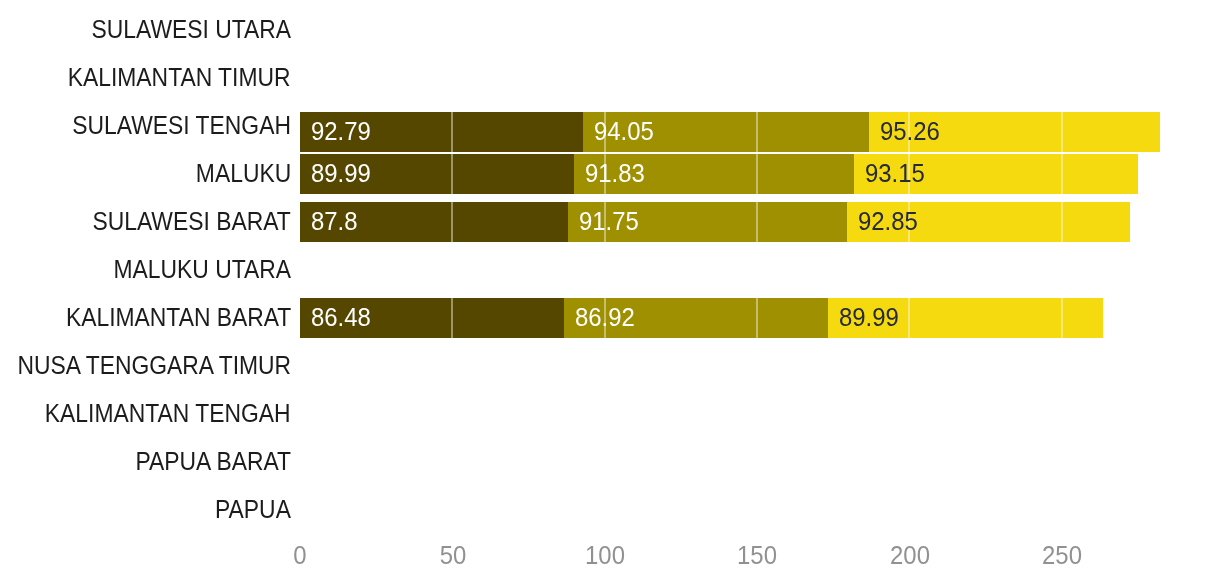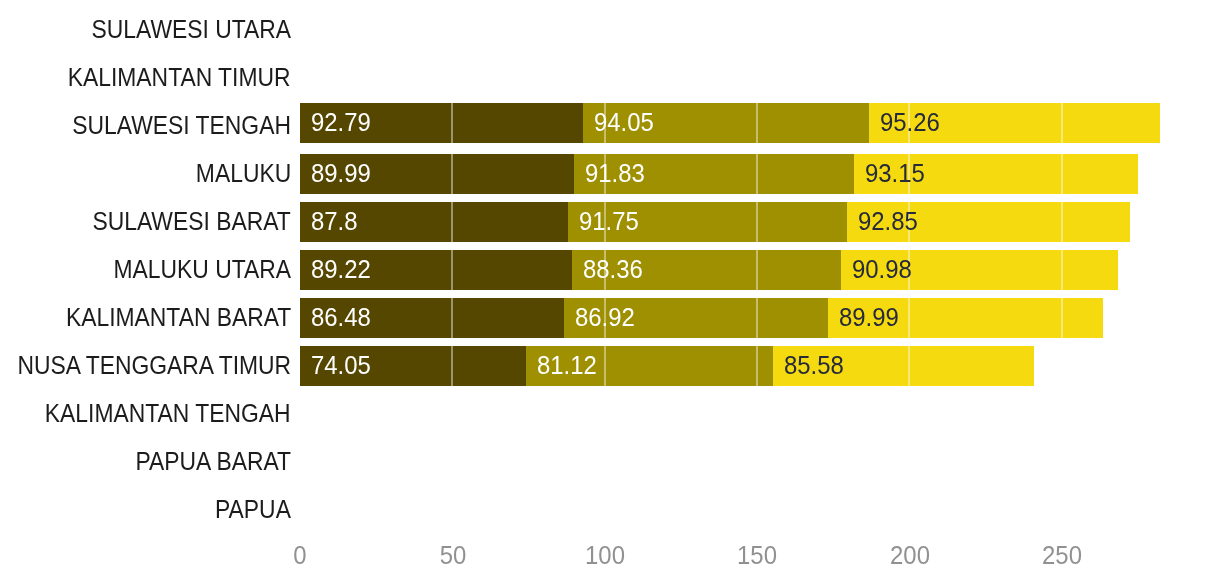--- a/index.html
+++ b/index.html
@@ -49,21 +49,21 @@
 <div id="chart">
   <div class="plot">
     <div class="row-group">
       <div class="cat-label" style="right:929px;top:17.10px">SULAWESI UTARA</div>
     </div>
     <div class="row-group">
       <div class="cat-label" style="right:929px;top:65.10px">KALIMANTAN TIMUR</div>
     </div>
     <div class="row-group">
       <div class="cat-label" style="right:929px;top:113.10px">SULAWESI TENGAH</div>
-      <div class="bar-row" style="left:300.4px;top:103px;height:39.6px;width:859.136px">
+      <div class="bar-row" style="left:300.4px;top:112px;height:39.6px;width:859.136px">
         <div class="seg" style="left:0.000px;width:282.592px;background:#554700"></div>
         <div class="seg" style="left:282.592px;width:286.429px;background:#9e9000"></div>
         <div class="seg" style="left:569.021px;width:290.114px;background:#f5da10"></div>
         <div class="gridline" style="left:151.075px"></div>
         <div class="gridline" style="left:303.350px"></div>
         <div class="gridline" style="left:455.625px"></div>
         <div class="gridline" style="left:607.900px"></div>
         <div class="gridline" style="left:760.175px"></div>
         <div class="seg-label" style="left:10.900px;top:6.90px;color:#ffffff">92.79</div>
         <div class="seg-label" style="left:293.492px;top:6.90px;color:#ffffff">94.05</div>
@@ -97,64 +97,39 @@
         <div class="gridline" style="left:455.625px"></div>
         <div class="gridline" style="left:607.900px"></div>
         <div class="gridline" style="left:760.175px"></div>
         <div class="seg-label" style="left:10.900px;top:6.90px;color:#ffffff">87.8</div>
         <div class="seg-label" style="left:278.295px;top:6.90px;color:#ffffff">91.75</div>
         <div class="seg-label" style="left:557.720px;top:6.90px;color:#262a3a">92.85</div>
       </div>
     </div>
     <div class="row-group">
       <div class="cat-label" style="right:929px;top:257.10px">MALUKU UTARA</div>
-      <div class="bar-row" style="left:300.4px;top:250.2px;height:39.6px;width:817.899px">
-        <div class="seg" style="left:0.000px;width:271.720px;background:#554700"></div>
-        <div class="seg" style="left:271.720px;width:269.100px;background:#9e9000"></div>
-        <div class="seg" style="left:540.820px;width:277.080px;background:#f5da10"></div>
-        <div class="gridline" style="left:151.075px"></div>
-        <div class="gridline" style="left:303.350px"></div>
-        <div class="gridline" style="left:455.625px"></div>
-        <div class="gridline" style="left:607.900px"></div>
-        <div class="gridline" style="left:760.175px"></div>
-        <div class="seg-label" style="left:10.900px;top:6.90px;color:#ffffff">89.22</div>
-        <div class="seg-label" style="left:282.620px;top:6.90px;color:#ffffff">88.36</div>
-        <div class="seg-label" style="left:551.720px;top:6.90px;color:#262a3a">90.98</div>
-      </div>
     </div>
     <div class="row-group">
       <div class="cat-label" style="right:929px;top:305.10px">KALIMANTAN BARAT</div>
       <div class="bar-row" style="left:300.4px;top:298.2px;height:39.6px;width:802.154px">
         <div class="seg" style="left:0.000px;width:263.375px;background:#554700"></div>
         <div class="seg" style="left:263.375px;width:264.715px;background:#9e9000"></div>
         <div class="seg" style="left:528.090px;width:274.065px;background:#f5da10"></div>
         <div class="gridline" style="left:151.075px"></div>
         <div class="gridline" style="left:303.350px"></div>
         <div class="gridline" style="left:455.625px"></div>
         <div class="gridline" style="left:607.900px"></div>
         <div class="gridline" style="left:760.175px"></div>
         <div class="seg-label" style="left:10.900px;top:6.90px;color:#ffffff">86.48</div>
         <div class="seg-label" style="left:274.275px;top:6.90px;color:#ffffff">86.92</div>
         <div class="seg-label" style="left:538.990px;top:6.90px;color:#262a3a">89.99</div>
       </div>
     </div>
     <div class="row-group">
       <div class="cat-label" style="right:929px;top:353.10px">NUSA TENGGARA TIMUR</div>
-      <div class="bar-row" style="left:300.4px;top:346.2px;height:39.6px;width:733.204px">
-        <div class="seg" style="left:0.000px;width:225.519px;background:#554700"></div>
-        <div class="seg" style="left:225.519px;width:247.051px;background:#9e9000"></div>
-        <div class="seg" style="left:472.570px;width:260.634px;background:#f5da10"></div>
-        <div class="gridline" style="left:151.075px"></div>
-        <div class="gridline" style="left:303.350px"></div>
-        <div class="gridline" style="left:455.625px"></div>
-        <div class="gridline" style="left:607.900px"></div>
-        <div class="seg-label" style="left:10.900px;top:6.90px;color:#ffffff">74.05</div>
-        <div class="seg-label" style="left:236.419px;top:6.90px;color:#ffffff">81.12</div>
-        <div class="seg-label" style="left:483.470px;top:6.90px;color:#262a3a">85.58</div>
-      </div>
     </div>
     <div class="row-group">
       <div class="cat-label" style="right:929px;top:401.10px">KALIMANTAN TENGAH</div>
     </div>
     <div class="row-group">
       <div class="cat-label" style="right:929px;top:449.10px">PAPUA BARAT</div>
     </div>
     <div class="row-group">
       <div class="cat-label" style="right:929px;top:497.10px">PAPUA</div>
     </div>

